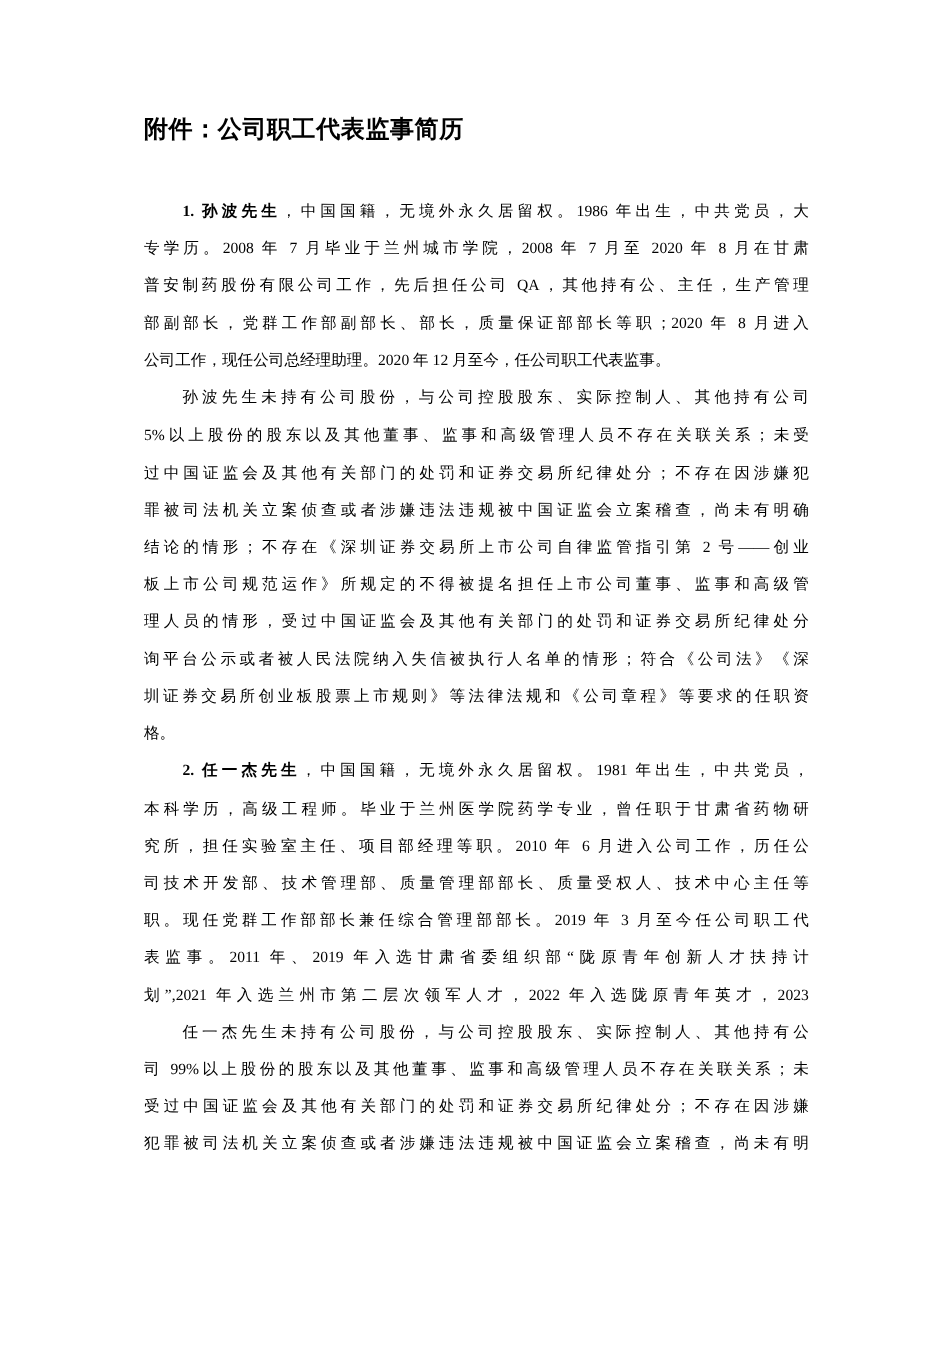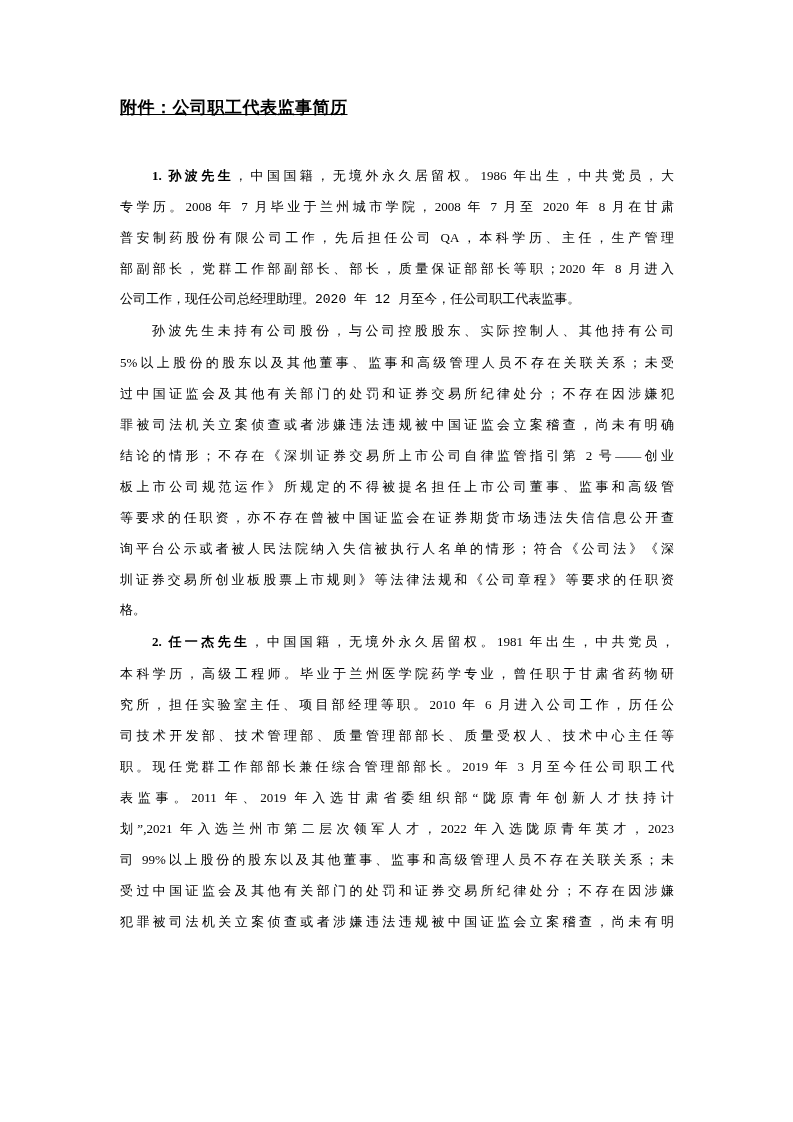--- a/index.html
+++ b/index.html
@@ -14,26 +14,25 @@
     background: #ffffff;
     color: #000000;
     font-family: "Liberation Serif", "DejaVu Serif", serif;
     overflow: hidden;
   }
   .doc-title {
     position: absolute;
     left: 120px;
     top: 97px;
     width: 554px;
-    font-size: 17px;
+    font-size: 20px;
     font-weight: bold;
     line-height: 22px;
     letter-spacing: 0.5px;
     white-space: nowrap;
-    text-decoration: underline;
   }
   .doc-body {
     position: absolute;
     left: 120px;
     top: 160px;
     width: 554px;
     font-size: 13px;
   }
   .paragraph {
     margin: 0;
@@ -44,59 +43,59 @@
     line-height: 31.1px;
     text-align: justify;
     text-align-last: justify;
     overflow: hidden;
   }
   .line.indent {
     padding-left: 32px;
   }
   .line.para-end {
     text-align-last: left;
-    font-family: Liberation Mono, monospace;
   }
   .line b {
     font-weight: bold;
   }
 </style>
 </head>
 <body>
 
 <div class="page">
   <div class="doc-title">附件：公司职工代表监事简历</div>
   <div class="doc-body" id="doc-body">
       <div class="paragraph">
         <div class="line indent"><b>1. 孙波先生</b>，中国国籍，无境外永久居留权。1986 年出生，中共党员，大</div>
         <div class="line">专学历。2008 年 7 月毕业于兰州城市学院，2008 年 7 月至 2020 年 8 月在甘肃</div>
-        <div class="line">普安制药股份有限公司工作，先后担任公司 QA，本科学历、主任，生产管理</div>
+        <div class="line">普安制药股份有限公司工作，先后担任公司 QA，其他持有公、主任，生产管理</div>
         <div class="line">部副部长，党群工作部副部长、部长，质量保证部部长等职；2020 年 8 月进入</div>
         <div class="line para-end">公司工作，现任公司总经理助理。2020 年 12 月至今，任公司职工代表监事。</div>
       </div>
       <div class="paragraph">
         <div class="line indent">孙波先生未持有公司股份，与公司控股股东、实际控制人、其他持有公司</div>
         <div class="line">5%以上股份的股东以及其他董事、监事和高级管理人员不存在关联关系；未受</div>
         <div class="line">过中国证监会及其他有关部门的处罚和证券交易所纪律处分；不存在因涉嫌犯</div>
         <div class="line">罪被司法机关立案侦查或者涉嫌违法违规被中国证监会立案稽查，尚未有明确</div>
         <div class="line">结论的情形；不存在《深圳证券交易所上市公司自律监管指引第 2 号——创业</div>
         <div class="line">板上市公司规范运作》所规定的不得被提名担任上市公司董事、监事和高级管</div>
-        <div class="line">等要求的任职资，亦不存在曾被中国证监会在证券期货市场违法失信信息公开查</div>
+        <div class="line">理人员的情形，受过中国证监会及其他有关部门的处罚和证券交易所纪律处分</div>
         <div class="line">询平台公示或者被人民法院纳入失信被执行人名单的情形；符合《公司法》《深</div>
         <div class="line">圳证券交易所创业板股票上市规则》等法律法规和《公司章程》等要求的任职资</div>
         <div class="line para-end">格。</div>
       </div>
       <div class="paragraph">
         <div class="line indent"><b>2. 任一杰先生</b>，中国国籍，无境外永久居留权。1981 年出生，中共党员，</div>
         <div class="line">本科学历，高级工程师。毕业于兰州医学院药学专业，曾任职于甘肃省药物研</div>
         <div class="line">究所，担任实验室主任、项目部经理等职。2010 年 6 月进入公司工作，历任公</div>
         <div class="line">司技术开发部、技术管理部、质量管理部部长、质量受权人、技术中心主任等</div>
         <div class="line">职。现任党群工作部部长兼任综合管理部部长。2019 年 3 月至今任公司职工代</div>
         <div class="line">表监事。2011 年、2019 年入选甘肃省委组织部“陇原青年创新人才扶持计</div>
         <div class="line">划”,2021 年入选兰州市第二层次领军人才，2022 年入选陇原青年英才，2023</div>
       </div>
       <div class="paragraph">
+        <div class="line indent">任一杰先生未持有公司股份，与公司控股股东、实际控制人、其他持有公</div>
         <div class="line">司 99%以上股份的股东以及其他董事、监事和高级管理人员不存在关联关系；未</div>
         <div class="line">受过中国证监会及其他有关部门的处罚和证券交易所纪律处分；不存在因涉嫌</div>
         <div class="line">犯罪被司法机关立案侦查或者涉嫌违法违规被中国证监会立案稽查，尚未有明</div>
       </div>
     </div>
 </div>
 
 </body></html>

